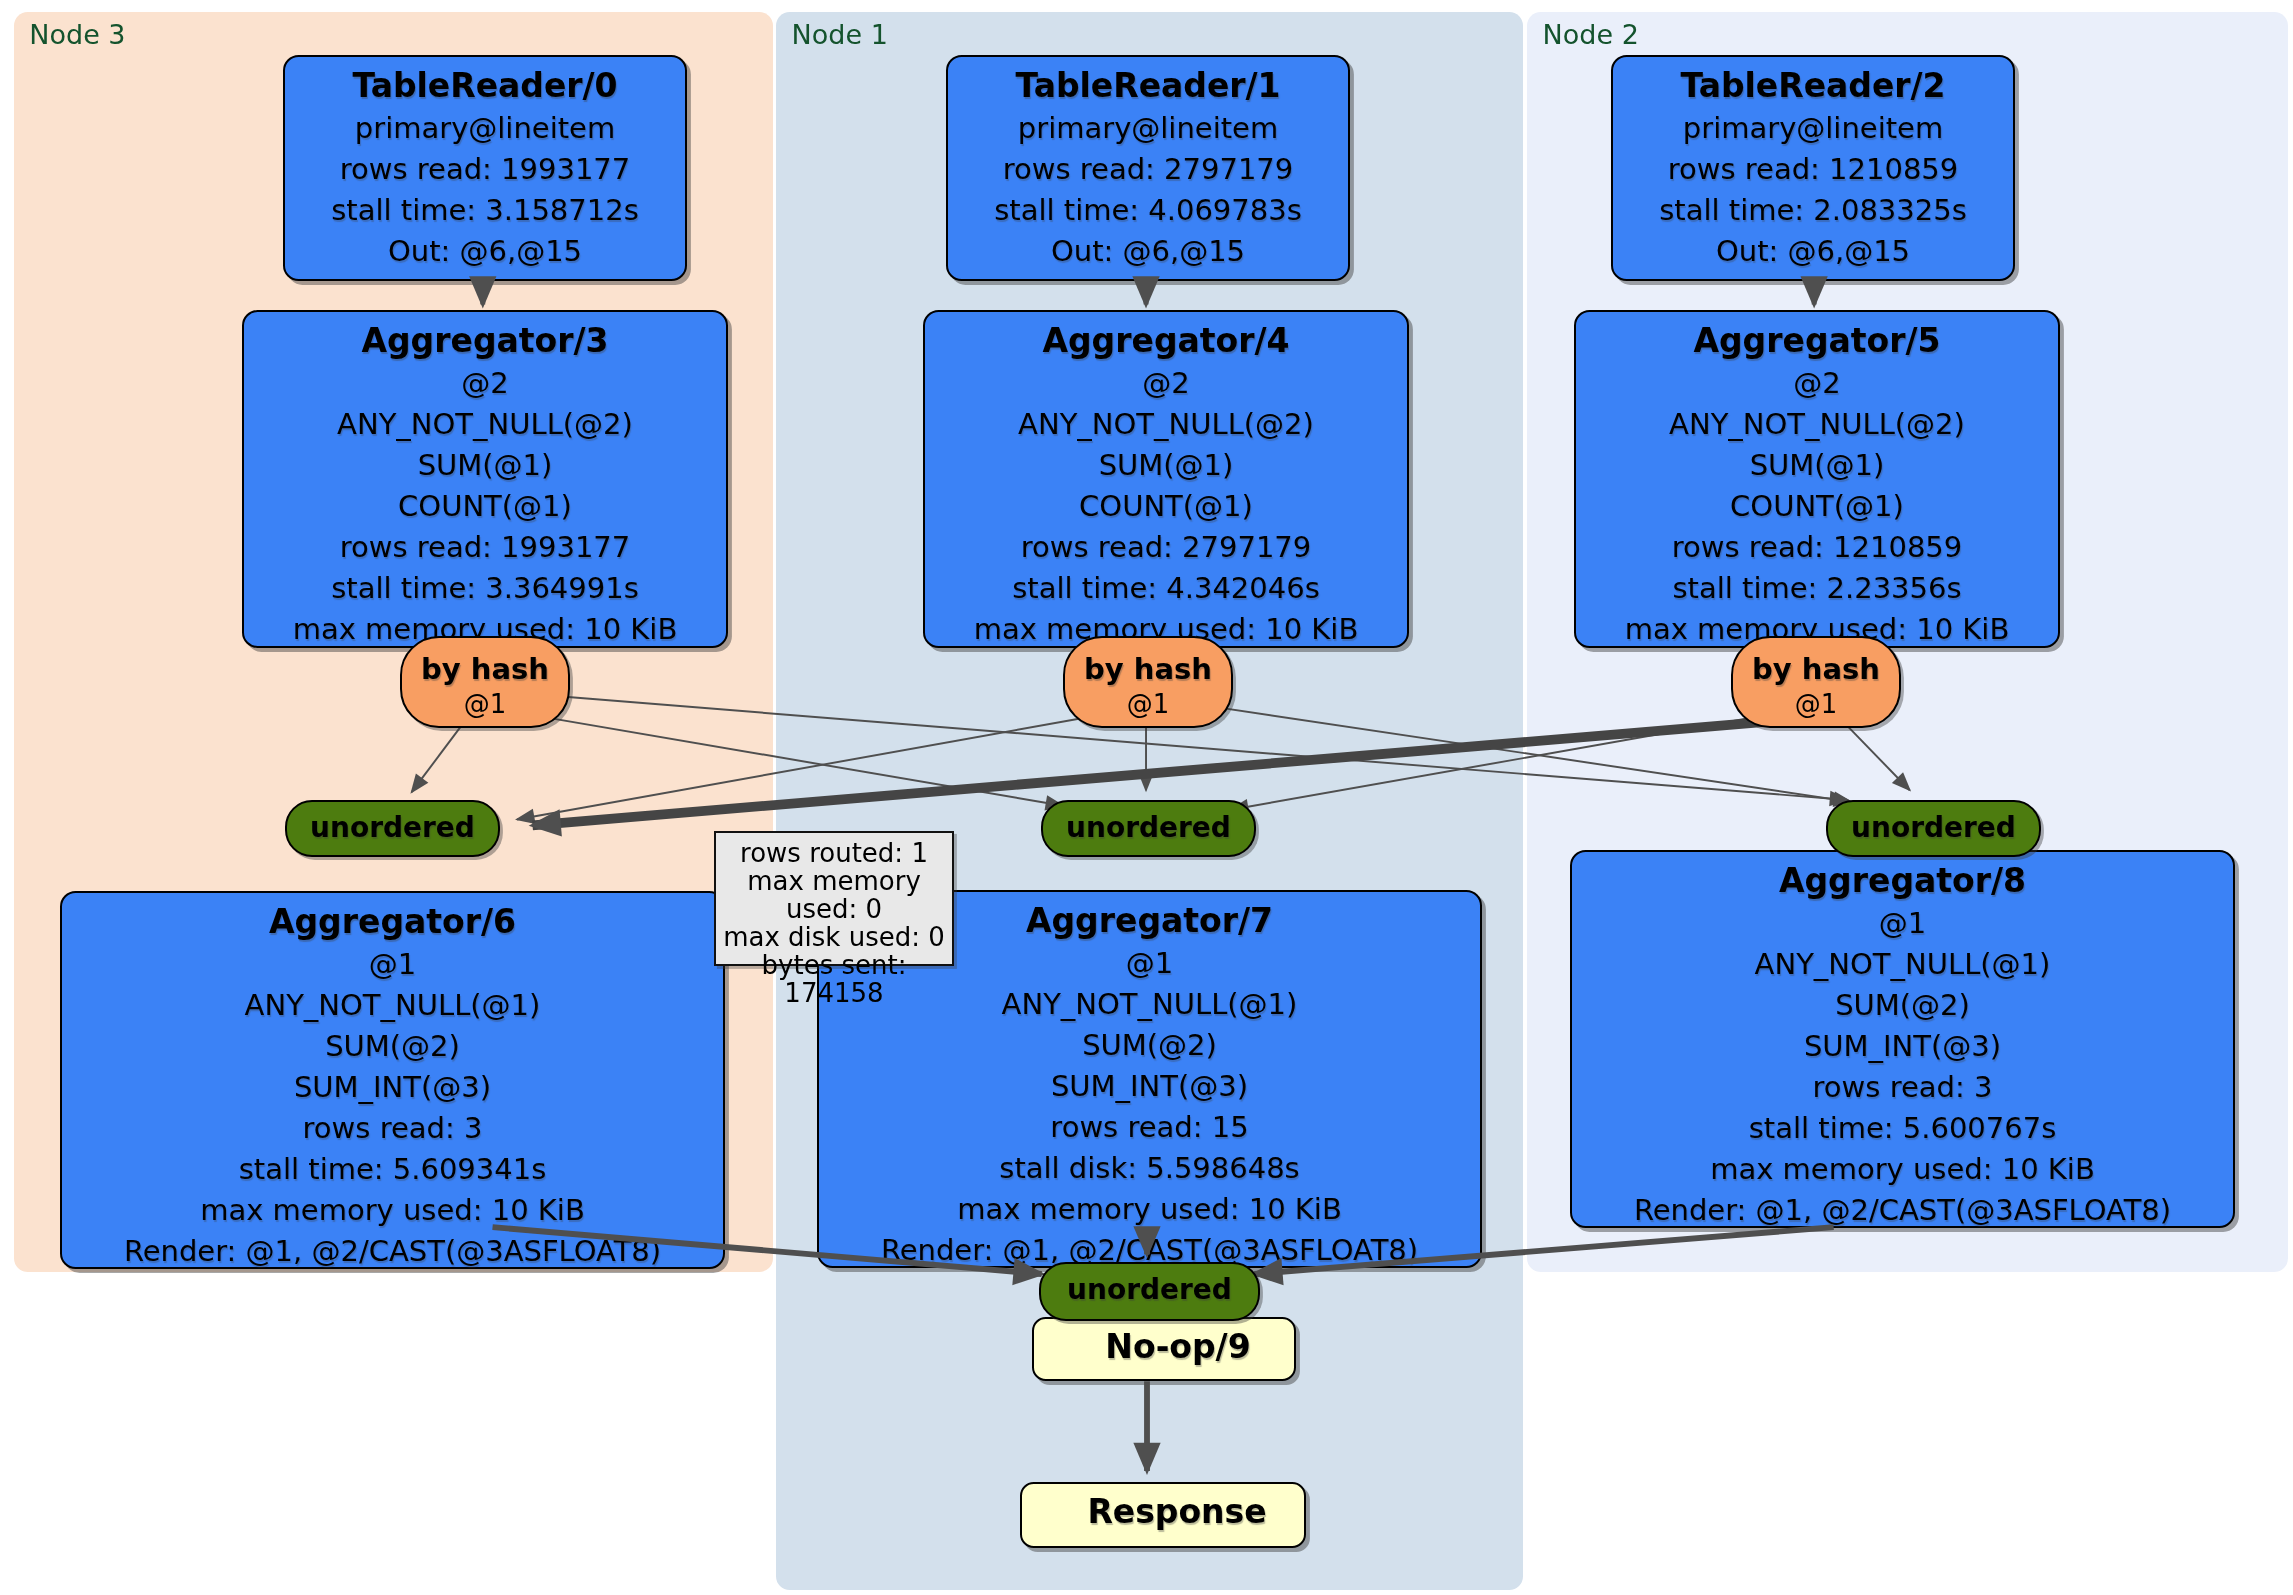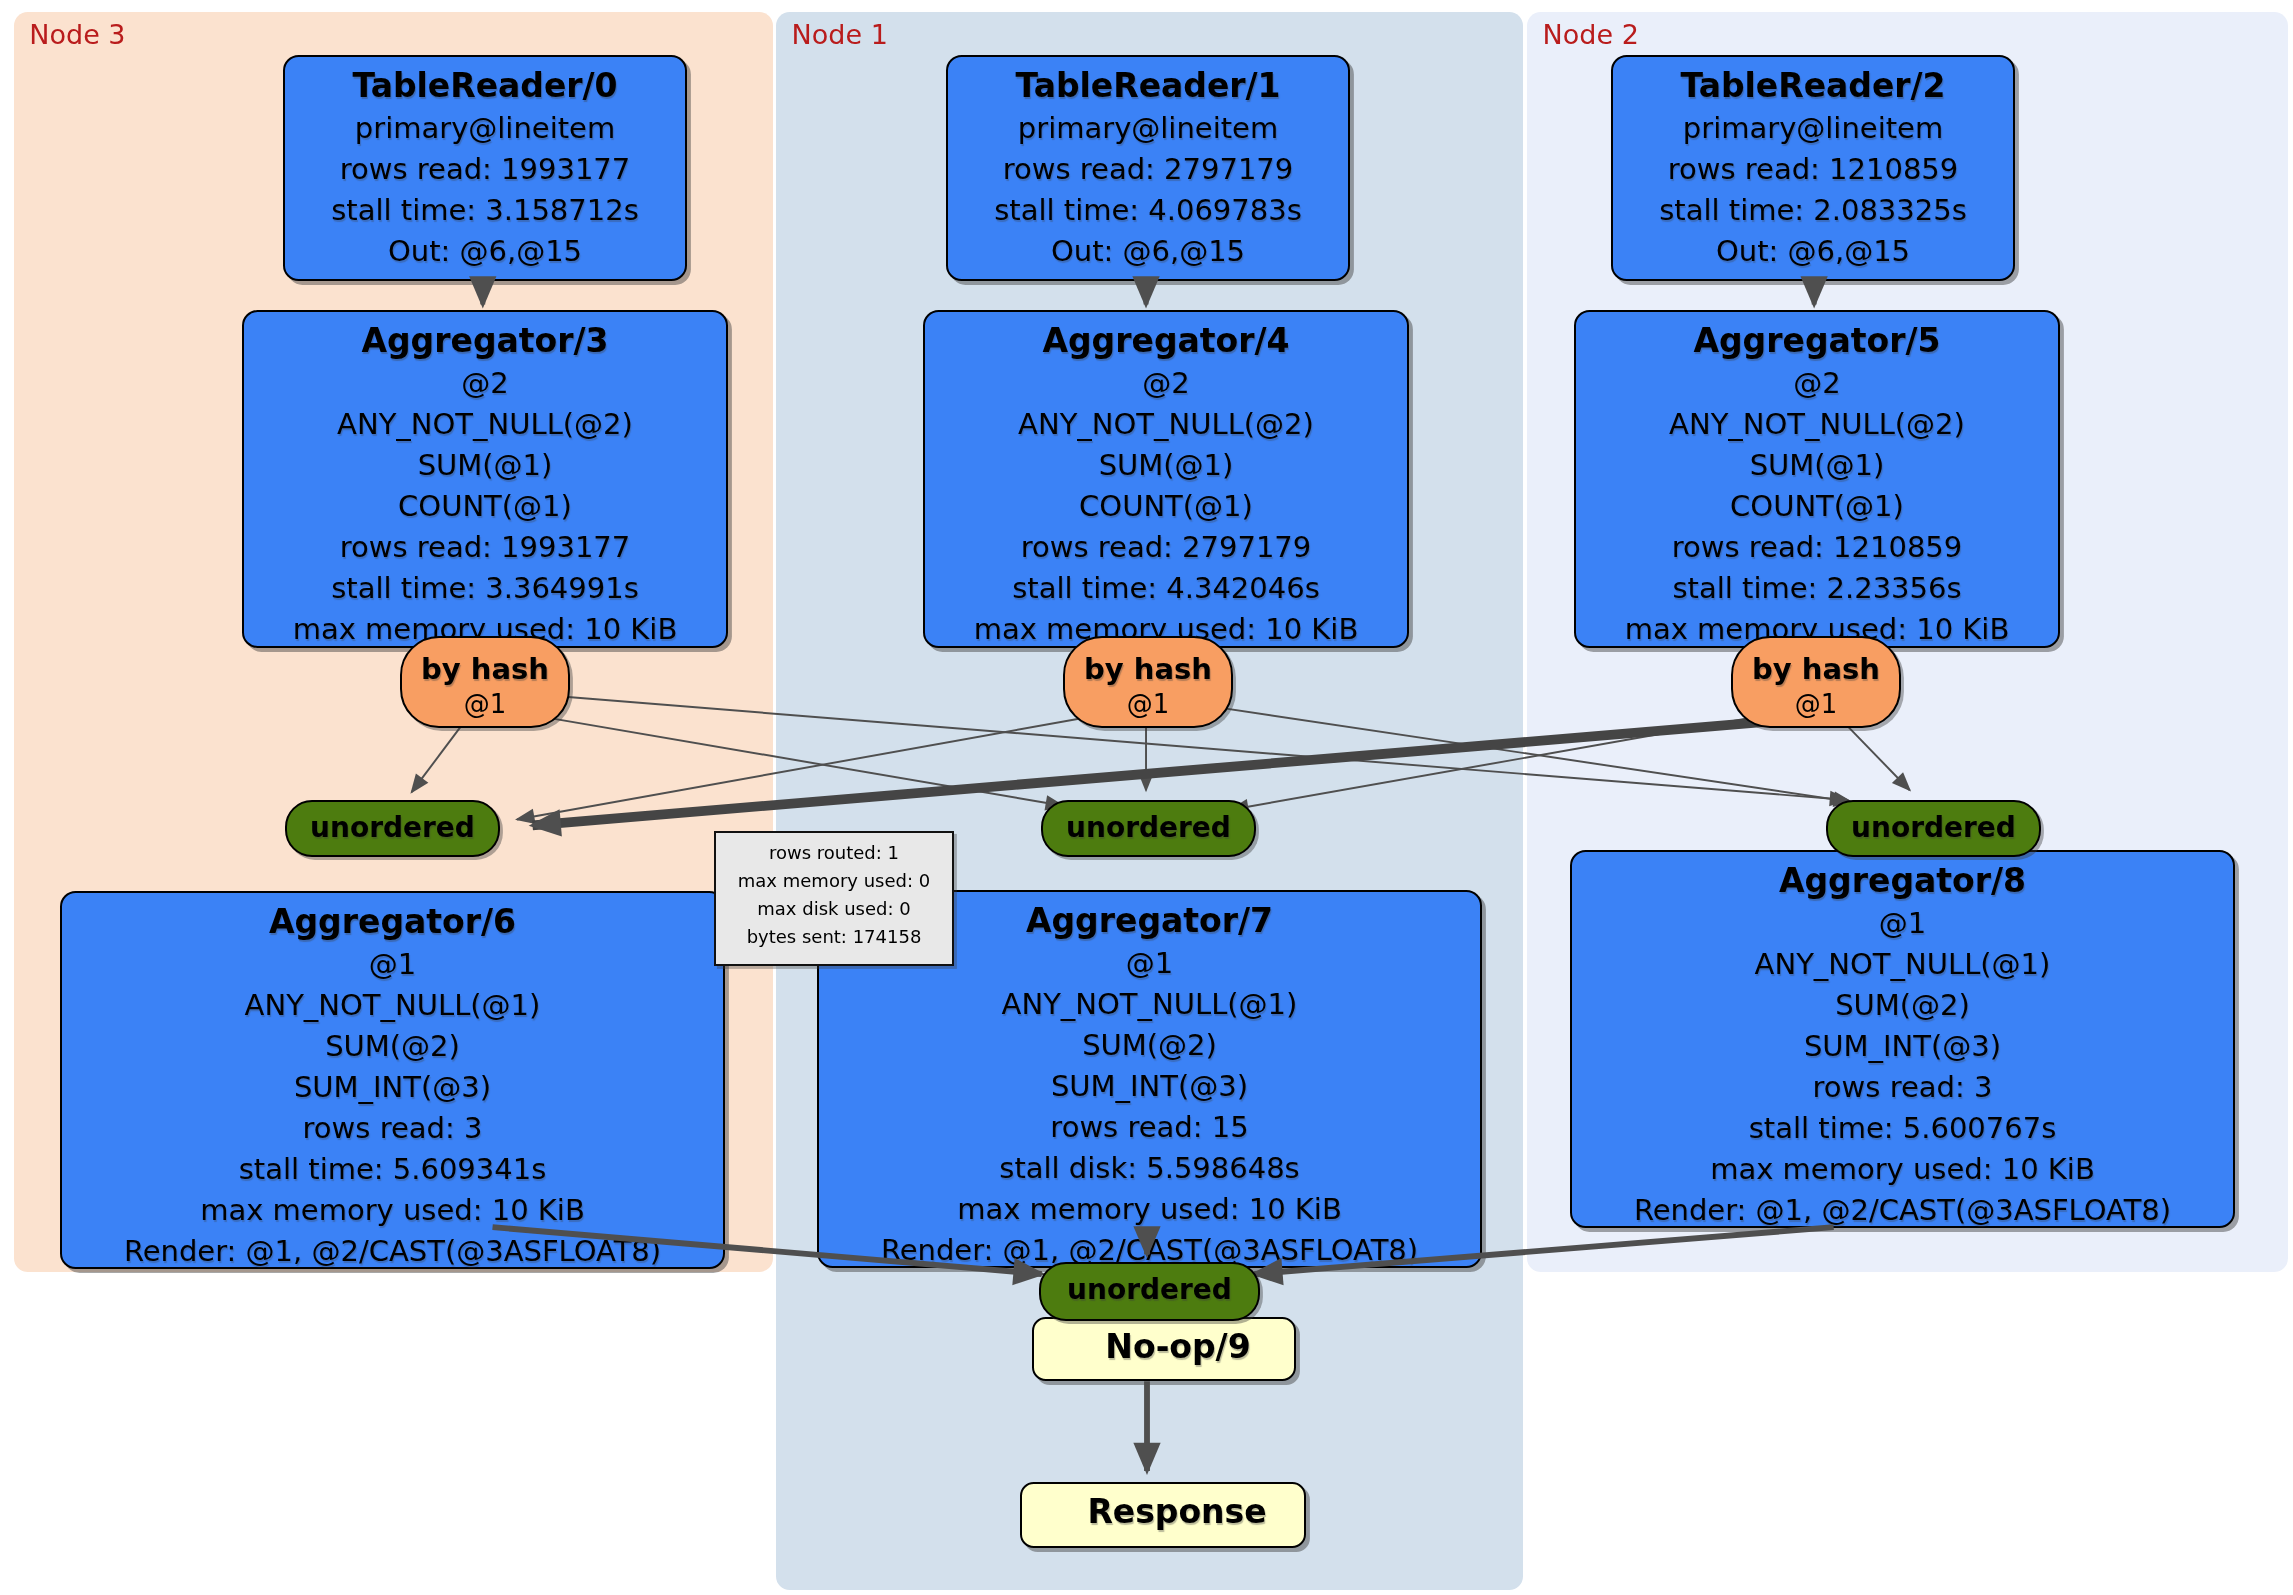--- a/index.html
+++ b/index.html
@@ -1,20 +1,20 @@
 <!DOCTYPE html>
 <html><head>
 <meta charset="utf-8">
 <style>
   html,body{margin:0;padding:0;background:#ffffff;}
   .canvas{position:relative;width:2294px;height:1596px;background:#ffffff;
           font-family:"DejaVu Sans",sans-serif;overflow:hidden;}
 
   .region{position:absolute;border-radius:13.7px;}
-  .region-label{position:absolute;left:15.6px;top:7.8px;font-size:27px;color:#b91c1c;}
+  .region-label{position:absolute;left:15.6px;top:7.8px;font-size:27px;color:#14532d;}
 
   .pbox{position:absolute;background:#3b82f6;border:2.9px solid #000;border-radius:15.6px;
         box-shadow:3.9px 3.9px 0 rgba(60,60,60,0.45);text-align:center;z-index:2;}
   .ptitle{font-size:33px;font-weight:bold;line-height:45px;padding-top:5.9px;
           text-shadow:1px 2px 1px rgba(60,60,60,0.35);}
   .pline{font-size:29px;line-height:41px;text-shadow:1px 2px 1px rgba(60,60,60,0.3);}
 
   svg.edges{position:absolute;left:0;top:0;z-index:3;}
 
   .oval{position:absolute;border:2.9px solid #000;text-align:center;z-index:4;
@@ -26,21 +26,21 @@
   .stream{background:#4d7c0f;border-radius:27px;}
   .stream .slabel{font-size:28px;font-weight:bold;line-height:51px;
                   text-shadow:1px 2px 1px rgba(60,60,60,0.35);}
 
   .tbox{position:absolute;background:#ffffcc;border:2.9px solid #000;border-radius:13.7px;
         box-shadow:3.9px 3.9px 0 rgba(60,60,60,0.45);text-align:center;z-index:2;padding-left:28px;}
   .tbox .ptitle{line-height:55px;padding-top:0;}
 
   .tooltip{position:absolute;background:#e8e8e8;border:2px solid #111;z-index:5;
            text-align:center;box-shadow:2.9px 2.9px 0 rgba(60,60,60,0.35);}
-  .tooltip .tline{font-size:18px;line-height:28px;}
+  .tooltip .tline{font-size:26px;line-height:28px;}
   .tooltip{padding-top:5.9px;}
 </style>
 </head>
 <body>
 
 <div class="canvas">
 
   <div class="region" style="left:13.7px;top:11.7px;width:759px;height:1260px;background:#fbe2cf;">
     <div class="region-label">Node 3</div>
   </div>

